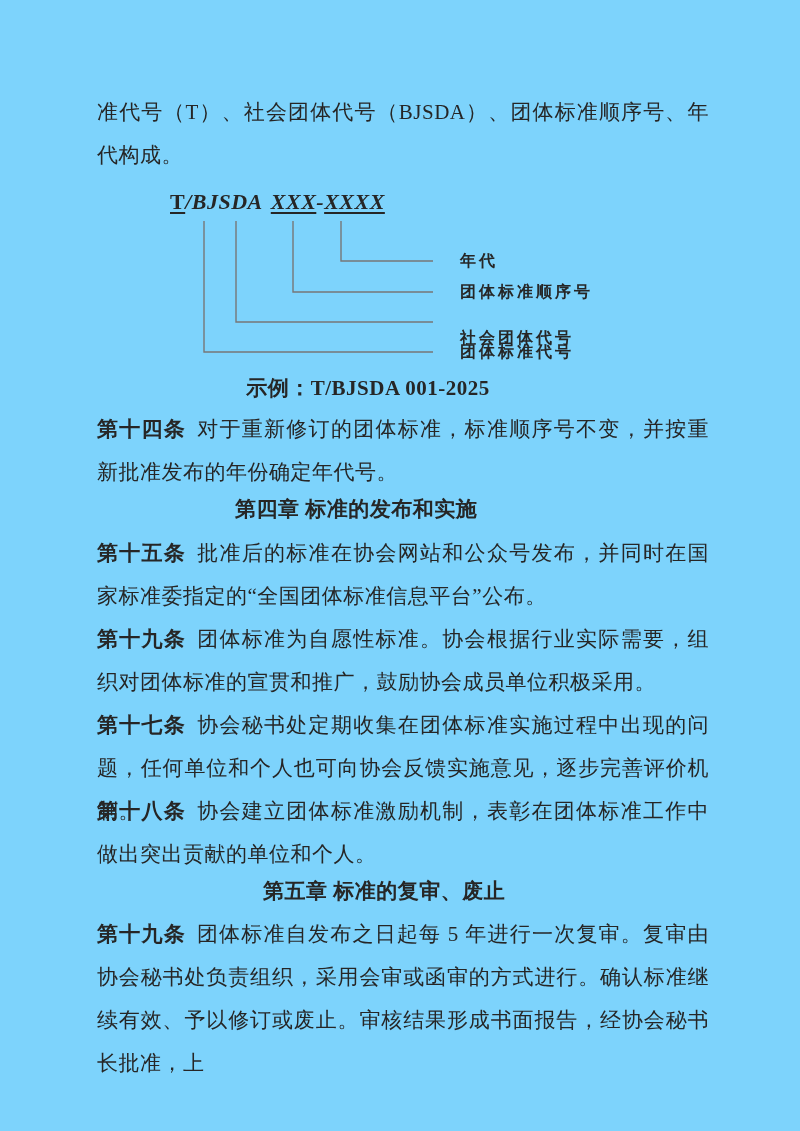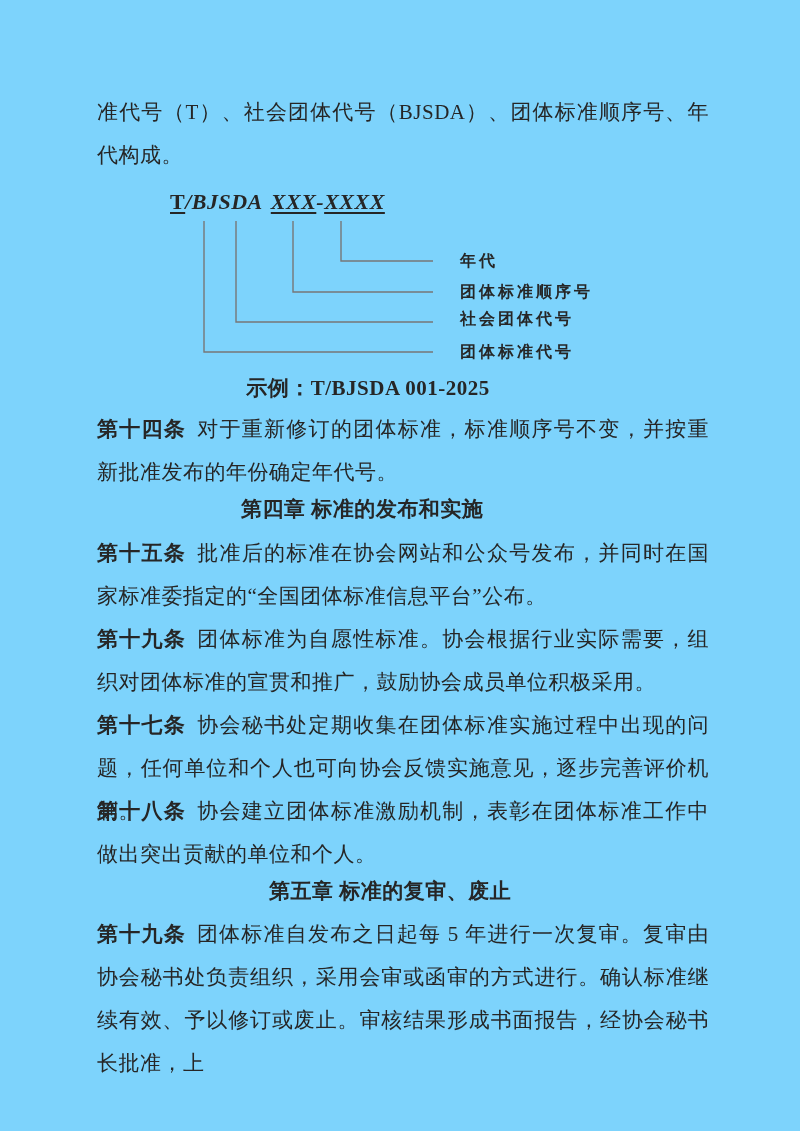--- a/index.html
+++ b/index.html
@@ -23,21 +23,21 @@
     line-height: 43px;
     text-align: justify;
     text-justify: inter-ideograph;
   }
   .lead {
     font-weight: bold;
     margin-right: 11px;
   }
   .chapter {
     position: absolute;
-    left: 6px;
+    left: 0;
     width: 712px;
     margin: 0;
     font-size: 21px;
     font-weight: bold;
     line-height: 43px;
     text-align: center;
     letter-spacing: 0.5px;
   }
   .code-title {
     position: absolute;
@@ -94,21 +94,21 @@
     <g stroke="#777777" stroke-width="1.4" fill="none">
       <polyline points="9,8 9,139 238,139"></polyline>
       <polyline points="41,8 41,109 238,109"></polyline>
       <polyline points="98,8 98,79 238,79"></polyline>
       <polyline points="146,8 146,48 238,48"></polyline>
     </g>
   </svg>
 
   <p class="diagram-label" style="top:249px;">年代</p>
   <p class="diagram-label" style="top:280px;">团体标准顺序号</p>
-  <p class="diagram-label" style="top:307px;">社会团体代号</p>
+  <p class="diagram-label" style="top:326px;">社会团体代号</p>
   <p class="diagram-label" style="top:340px;">团体标准代号</p>
 
   <p class="example">示例：T/BJSDA 001-2025</p>
 
   <p class="body-par" style="top:408px;"><span class="lead">第十四条</span><span>对于重新修订的团体标准，标准顺序号不变，并按重新批准发布的年份确定年代号。</span></p>
 
   <p class="chapter" style="top:488px;">第四章 标准的发布和实施</p>
 
   <p class="body-par" style="top:532px;"><span class="lead">第十五条</span><span>批准后的标准在协会网站和公众号发布，并同时在国家标准委指定的“全国团体标准信息平台”公布。</span></p>
 

